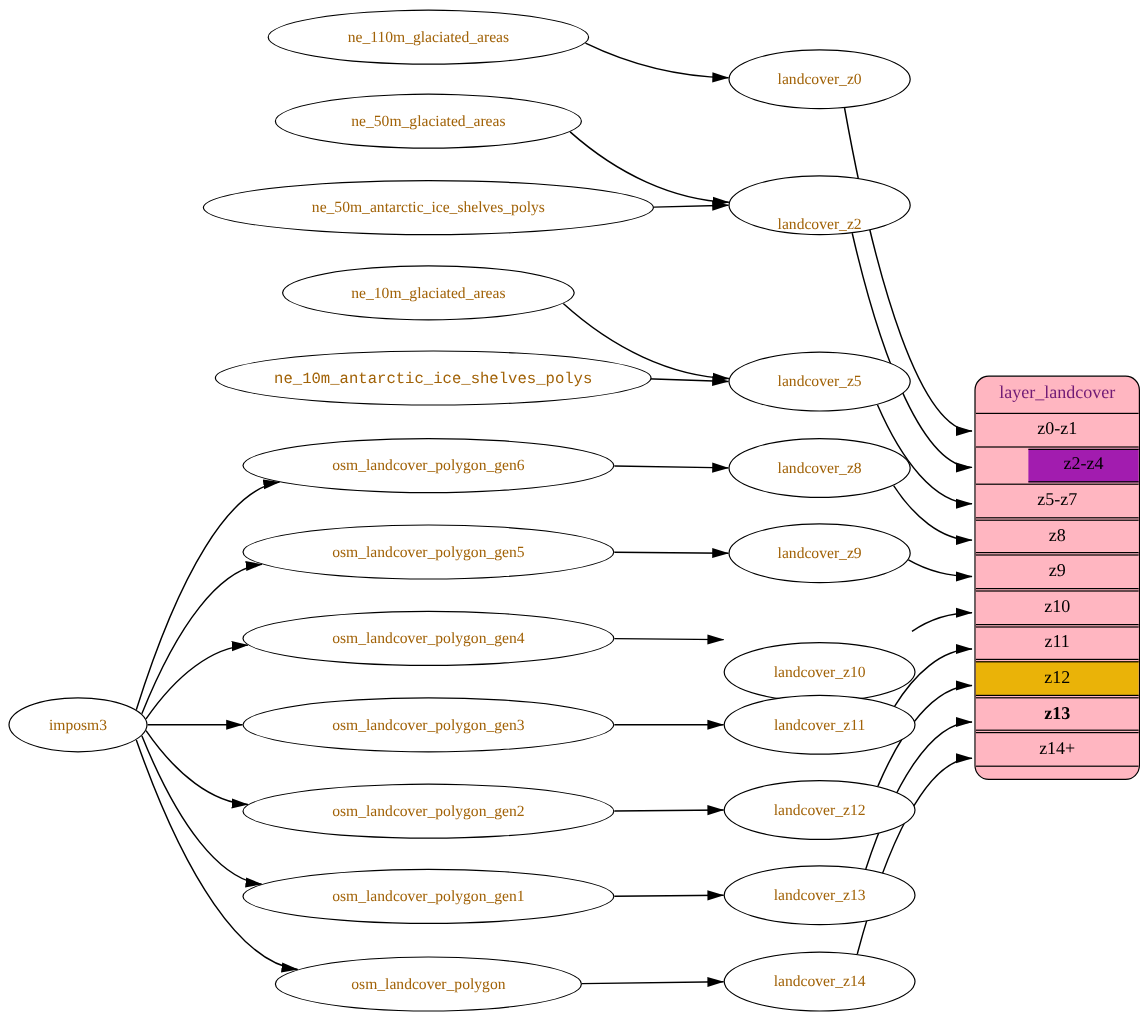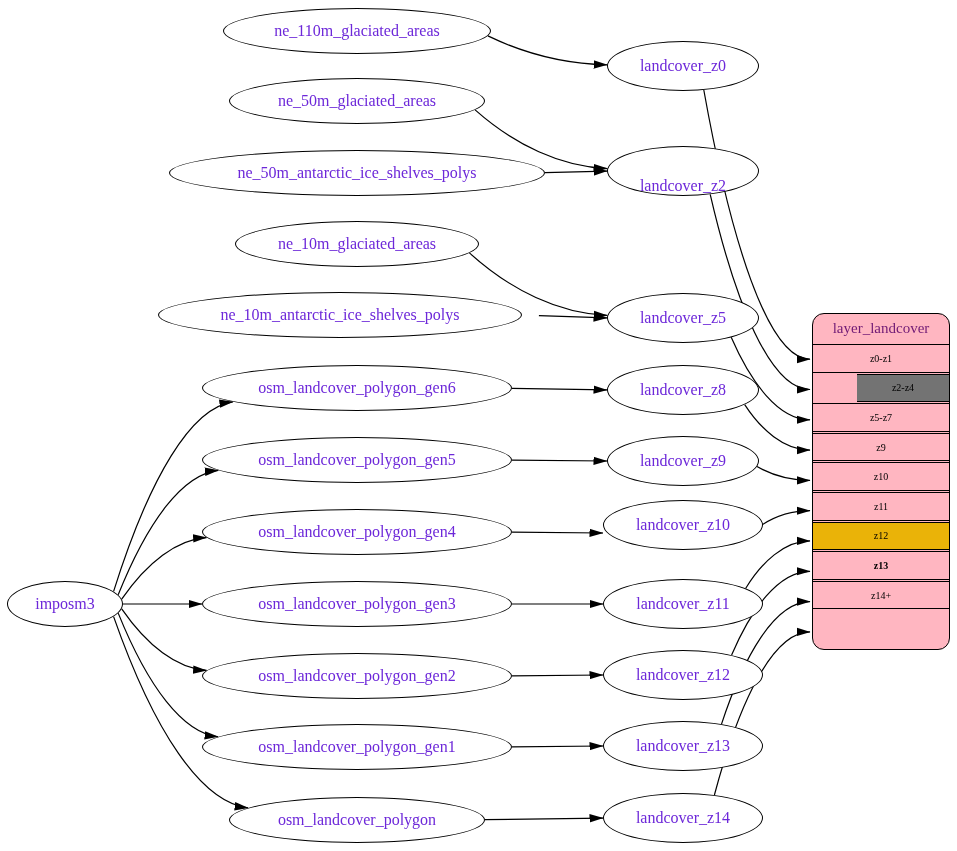--- a/index.html
+++ b/index.html
@@ -20,22 +20,22 @@
     position: absolute;
     box-sizing: border-box;
     border: 1.2px solid #000000;
     border-radius: 50%;
     background: #ffffff;
     display: flex;
     align-items: center;
     justify-content: center;
   }
   .node-label {
-    font-size: 16px;
-    color: #6d28d9;
+    font-size: 13px;
+    color: #a16207;
     white-space: nowrap;
   }
   .layer-table {
     position: absolute;
     box-sizing: border-box;
     border: 1.4px solid #000000;
     border-radius: 12px;
     background: #ffb6c1;
     overflow: hidden;
   }
@@ -49,21 +49,21 @@
   }
   .trow {
     box-sizing: content-box;
     height: 26.6px;
     margin: 1px 0 0 0;
     border-top: 1.3px solid #000000;
     border-bottom: 1.3px solid #000000;
     display: flex;
     align-items: center;
     justify-content: center;
-    font-size: 10px;
+    font-size: 15px;
     color: #000000;
     background: #ffb6c1;
   }
 </style>
 </head>
 <body>
 
 <div class="canvas">
   <svg id="edges-svg" viewBox="0 0 957 851" xmlns="http://www.w3.org/2000/svg">
     <defs>
@@ -119,42 +119,42 @@
       </div>
       <div class="node" style="left: 169px; top: 150px; width: 376px; height: 46px; background: rgb(255, 255, 255); border-color: rgb(0, 0, 0);">
         <span class="node-label">ne_50m_antarctic_ice_shelves_polys</span>
       </div>
       <div class="node" style="left: 607px; top: 146px; width: 152px; height: 50px; background: rgb(255, 255, 255); border-color: rgb(0, 0, 0); align-items: flex-end;">
         <span class="node-label">landcover_z2</span>
       </div>
       <div class="node" style="left: 235px; top: 221px; width: 244px; height: 46px; background: rgb(255, 255, 255); border-color: rgb(0, 0, 0);">
         <span class="node-label">ne_10m_glaciated_areas</span>
       </div>
-      <div class="node" style="left: 158px; top: 292px; width: 364px; height: 46px; background: rgb(255, 255, 255); border-color: rgb(0, 0, 0);">
+      <div class="node" style="left: 179px; top: 292px; width: 364px; height: 46px; background: rgb(255, 255, 255); border-color: rgb(0, 0, 0); font-family: Liberation Mono, monospace;">
         <span class="node-label">ne_10m_antarctic_ice_shelves_polys</span>
       </div>
       <div class="node" style="left: 607px; top: 293px; width: 152px; height: 50px; background: rgb(255, 255, 255); border-color: rgb(0, 0, 0);">
         <span class="node-label">landcover_z5</span>
       </div>
       <div class="node" style="left: 202px; top: 365px; width: 310px; height: 46px; background: rgb(255, 255, 255); border-color: rgb(0, 0, 0);">
         <span class="node-label">osm_landcover_polygon_gen6</span>
       </div>
       <div class="node" style="left: 607px; top: 365px; width: 152px; height: 50px; background: rgb(255, 255, 255); border-color: rgb(0, 0, 0);">
         <span class="node-label">landcover_z8</span>
       </div>
       <div class="node" style="left: 202px; top: 437px; width: 310px; height: 46px; background: rgb(255, 255, 255); border-color: rgb(0, 0, 0);">
         <span class="node-label">osm_landcover_polygon_gen5</span>
       </div>
       <div class="node" style="left: 607px; top: 436px; width: 152px; height: 50px; background: rgb(255, 255, 255); border-color: rgb(0, 0, 0);">
         <span class="node-label">landcover_z9</span>
       </div>
       <div class="node" style="left: 202px; top: 509px; width: 310px; height: 46px; background: rgb(255, 255, 255); border-color: rgb(0, 0, 0);">
         <span class="node-label">osm_landcover_polygon_gen4</span>
       </div>
-      <div class="node" style="left: 603px; top: 500px; width: 160px; height: 50px; background: rgb(255, 255, 255); border-color: rgb(0, 0, 0);">
+      <div class="node" style="left: 603px; top: 535px; width: 160px; height: 50px; background: rgb(255, 255, 255); border-color: rgb(0, 0, 0);">
         <span class="node-label">landcover_z10</span>
       </div>
       <div class="node" style="left: 202px; top: 581px; width: 310px; height: 46px; background: rgb(255, 255, 255); border-color: rgb(0, 0, 0);">
         <span class="node-label">osm_landcover_polygon_gen3</span>
       </div>
       <div class="node" style="left: 603px; top: 579px; width: 160px; height: 50px; background: rgb(255, 255, 255); border-color: rgb(0, 0, 0);">
         <span class="node-label">landcover_z11</span>
       </div>
       <div class="node" style="left: 202px; top: 653px; width: 310px; height: 46px; background: rgb(255, 255, 255); border-color: rgb(0, 0, 0);">
         <span class="node-label">osm_landcover_polygon_gen2</span>
@@ -173,22 +173,23 @@
       </div>
       <div class="node" style="left: 603px; top: 793px; width: 160px; height: 50px; background: rgb(255, 255, 255); border-color: rgb(0, 0, 0);">
         <span class="node-label">landcover_z14</span>
       </div>
     </div>
 
   <div class="layer-table" id="layer-table" style="left: 812px; top: 313px; width: 138px; height: 337px; background: rgb(255, 182, 193);">
     <div class="table-title">layer_landcover</div>
     <div id="table-rows">
         <div class="trow" style="background: rgb(255, 182, 193);">z0-z1</div>
-        <div class="trow" style="background: #737373; margin-left: 44px;">z2-z4</div>
+        <div class="trow" style="background: #a21caf; margin-left: 44px;">z2-z4</div>
         <div class="trow" style="background: rgb(255, 182, 193);">z5-z7</div>
+        <div class="trow" style="background: rgb(255, 182, 193);">z8</div>
         <div class="trow" style="background: rgb(255, 182, 193);">z9</div>
         <div class="trow" style="background: rgb(255, 182, 193);">z10</div>
         <div class="trow" style="background: rgb(255, 182, 193);">z11</div>
         <div class="trow" style="background: #eab308;">z12</div>
         <div class="trow" style="background: rgb(255, 182, 193); font-weight: bold;">z13</div>
         <div class="trow" style="background: rgb(255, 182, 193); font-family: Liberation Serif, serif;">z14+</div>
       </div>
   </div>
 </div>
 

